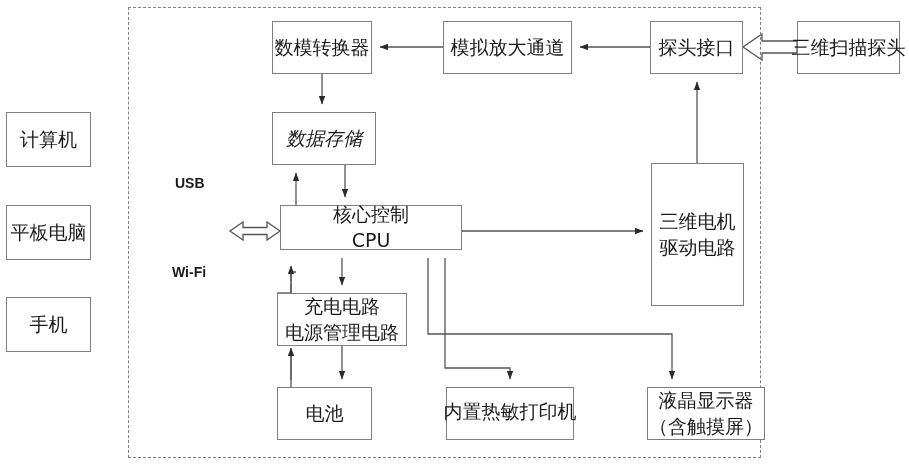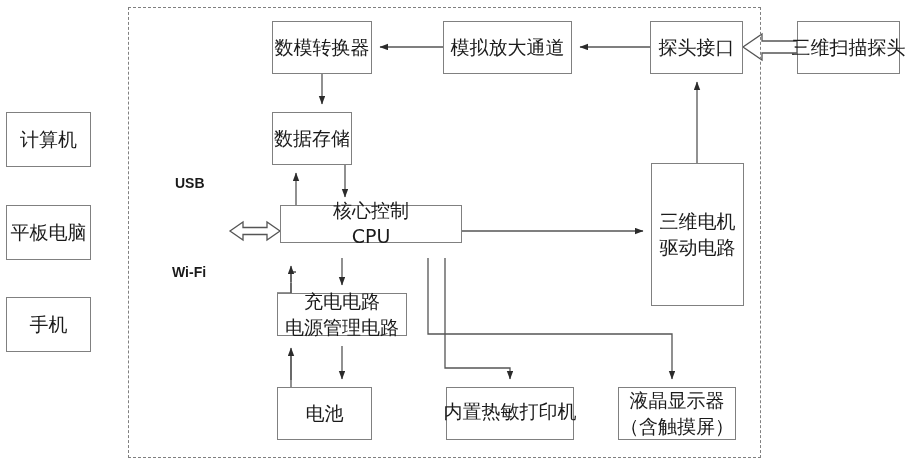--- a/index.html
+++ b/index.html
@@ -139,49 +139,49 @@
   </div>
 
   <div class="node" style="left:443px; top:21px; width:129px; height:53px;">
     <span class="ln">模拟放大通道</span>
   </div>
 
   <div class="node" style="left:650px; top:21px; width:93px; height:53px;">
     <span class="ln">探头接口</span>
   </div>
 
-  <div class="node" style="left:272px; top:112px; width:80px; height:53px;">
+  <div class="node" style="left:272px; top:112px; width:104px; height:53px;font-style:italic;">
     <span class="ln">数据存储</span>
   </div>
 
 
-  <div class="node" style="left:280px; top:205px; width:182px; height:38px;">
+  <div class="node" style="left:280px; top:205px; width:182px; height:45px;">
     <span class="ln">核心控制</span>
     <span class="ln">CPU</span>
   </div>
 
   <div class="node" style="left:651px; top:163px; width:93px; height:143px;">
     <span class="ln">三维电机</span>
     <span class="ln">驱动电路</span>
   </div>
 
-  <div class="node" style="left:277px; top:293px; width:130px; height:43px;">
+  <div class="node" style="left:277px; top:293px; width:130px; height:53px;">
     <span class="ln">充电电路</span>
     <span class="ln">电源管理电路</span>
   </div>
 
   <div class="node" style="left:277px; top:387px; width:95px; height:53px;">
     <span class="ln">电池</span>
   </div>
 
   <div class="node" style="left:446px; top:387px; width:128px; height:53px;font-family:Liberation Mono, monospace;">
     <span class="ln">内置热敏打印机</span>
   </div>
 
-  <div class="node" style="left:618px; top:387px; width:118px; height:53px;">
+  <div class="node" style="left:647px; top:387px; width:118px; height:53px;">
     <span class="ln">液晶显示器</span>
     <span class="ln">（含触摸屏）</span>
   </div>
 
   <div class="free-label" style="left:175px; top:175px;">USB</div>
 
   <div class="free-label" style="left:172px; top:264px;">Wi-Fi</div>
 
 </div>
 

